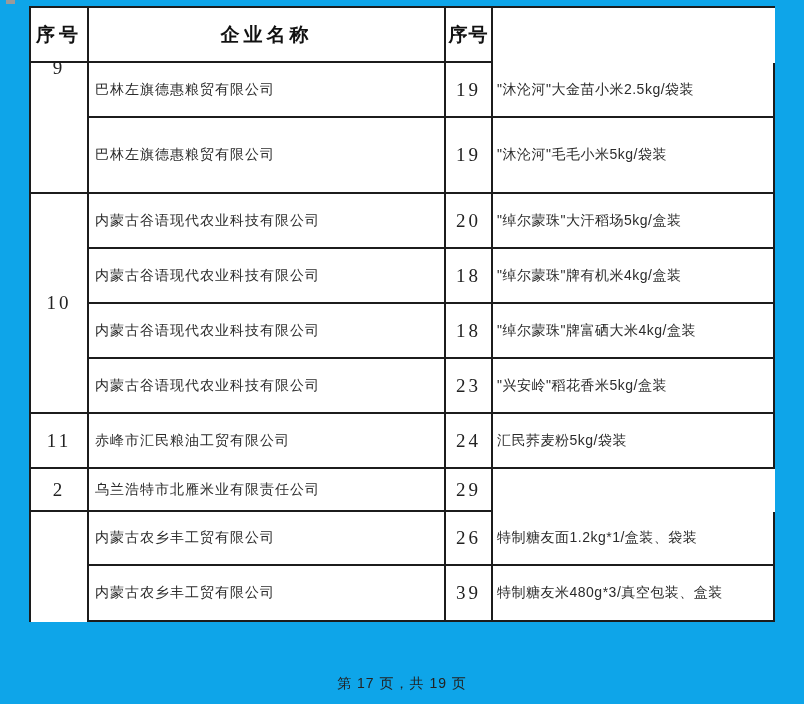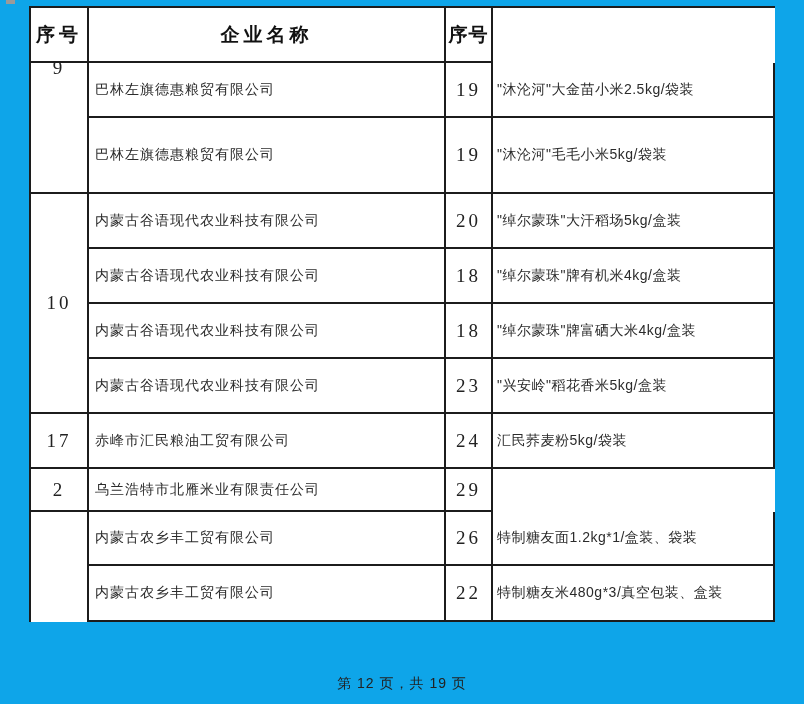--- a/index.html
+++ b/index.html
@@ -71,21 +71,21 @@
         <span>序号</span>
       </div>
 
     <div class="cell sn sn-clip" style="grid-column:1;grid-row:2/span 2">
         <span>9</span>
       </div>
     <div class="cell sn" style="grid-column:1;grid-row:4/span 4">
         <span>10</span>
       </div>
     <div class="cell sn" style="grid-column:1;grid-row:8">
-        <span>17</span>
+        <span>11</span>
       </div>
     <div class="cell sn" style="grid-column:1;grid-row:9">
         <span>2</span>
       </div>
     <div class="cell sn sn-empty" style="grid-column:1;grid-row:10/span 2">
         <span></span>
       </div>
 
     <div class="cell co" style="grid-column:2;grid-row:2">
         <span>巴林左旗德惠粮贸有限公司</span>
@@ -139,21 +139,21 @@
     <div class="cell sn" style="grid-column:3;grid-row:8">
         <span>24</span>
       </div>
     <div class="cell sn" style="grid-column:3;grid-row:9">
         <span>29</span>
       </div>
     <div class="cell sn" style="grid-column:3;grid-row:10">
         <span>26</span>
       </div>
     <div class="cell sn" style="grid-column:3;grid-row:11">
-        <span>22</span>
+        <span>39</span>
       </div>
 
     <div class="cell pr" style="grid-column:4;grid-row:2">
         <span>"沐沦河"大金苗小米2.5kg/袋装</span>
       </div>
     <div class="cell pr" style="grid-column:4;grid-row:3">
         <span>"沐沦河"毛毛小米5kg/袋装</span>
       </div>
     <div class="cell pr" style="grid-column:4;grid-row:4">
         <span>"绰尔蒙珠"大汗稻场5kg/盒装</span>
@@ -173,16 +173,16 @@
     <div class="cell pr" style="grid-column:4;grid-row:10">
         <span>特制糖友面1.2kg*1/盒装、袋装</span>
       </div>
     <div class="cell pr" style="grid-column:4;grid-row:11">
         <span>特制糖友米480g*3/真空包装、盒装</span>
       </div>
 
   </div>
 
   <div class="footer">
-    <span>第 12 页，共 19 页</span>
+    <span>第 17 页，共 19 页</span>
   </div>
 
 </div>
 
 </body></html>

